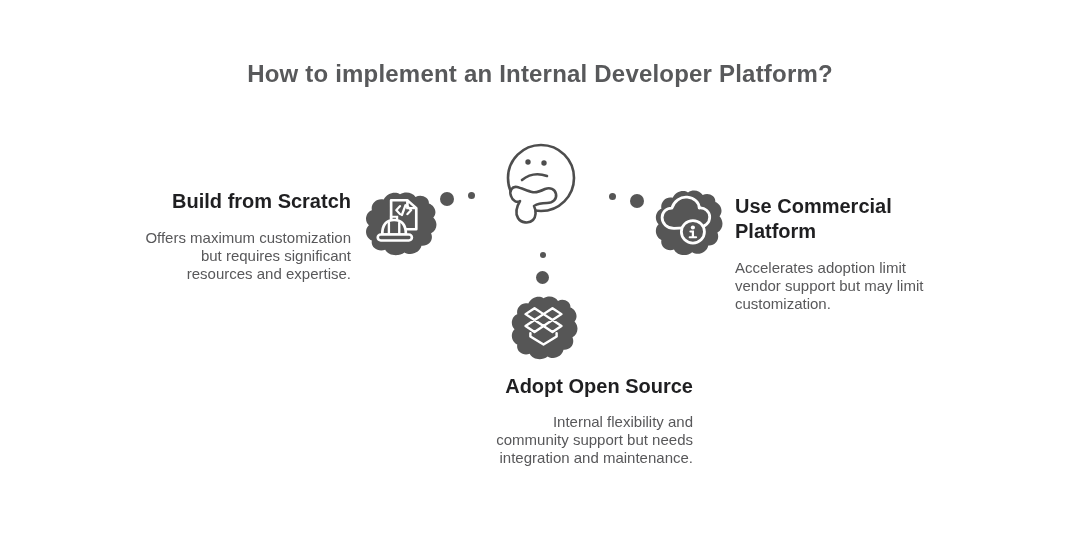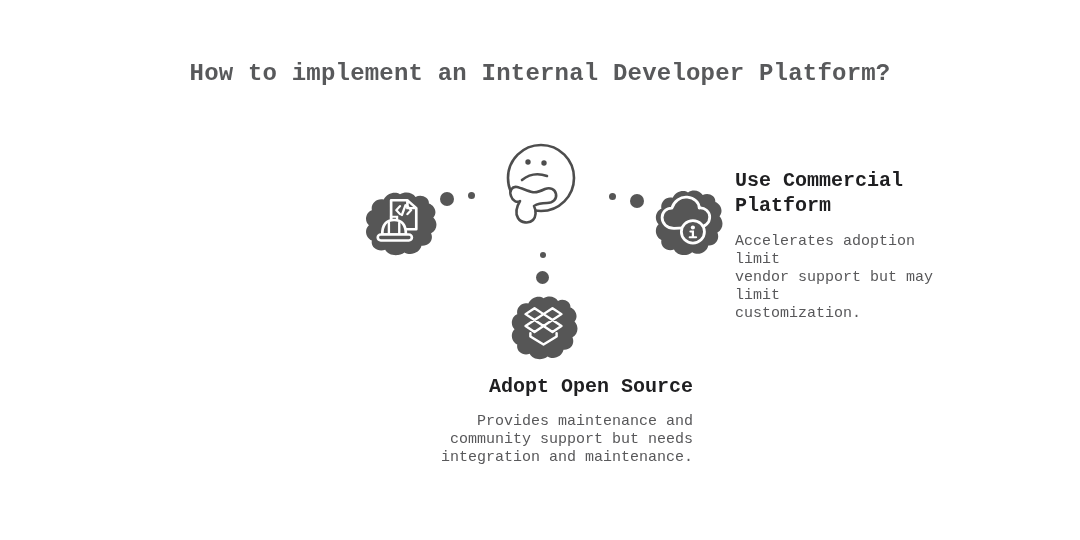--- a/index.html
+++ b/index.html
@@ -2,21 +2,21 @@
 <html><head>
 <meta charset="utf-8">
 <style>
   html, body { margin: 0; padding: 0; background: #ffffff; }
   #canvas {
     position: relative;
     width: 1080px;
     height: 540px;
     background: #ffffff;
     overflow: hidden;
-    font-family: Liberation Mono, monospace;
+    font-family: Liberation Sans, sans-serif;
   }
   .page-title {
     position: absolute;
     left: 0; right: 0; top: 60px;
     text-align: center;
     font-size: 24px;
     font-weight: 700;
     color: #58595b;
     letter-spacing: 0.2px;
   }
@@ -29,21 +29,21 @@
     white-space: pre-line;
   }
   .option-desc {
     margin-top: 15px;
     font-size: 15px;
     line-height: 18px;
     color: #58585a;
     white-space: pre-line;
   }
   .opt-left  { right: 729px; top: 189px; width: 280px; text-align: right; }
-  .opt-right { left: 735px;  top: 168px; width: 230px; text-align: left; }
+  .opt-right { left: 735px;  top: 194px; width: 230px; text-align: left; }
   .opt-bottom{ left: 393px;  top: 374px; width: 300px; text-align: right; }
   .opt-bottom .option-desc { margin-top: 14px; }
   .blob-svg { position: absolute; }
   .dot {
     position: absolute;
     background: #565656;
     border-radius: 50%;
   }
 </style>
 </head>
@@ -84,29 +84,35 @@
     <circle cx="57" cy="56.5" r="3" fill="#ffffff"></circle>
     <path d="M53.5,62.5 L57,62.5 L57,70.5 M52.5,71 L61.5,71" fill="none" stroke="#ffffff" stroke-width="3.2" stroke-linecap="round"></path>
   </svg>
 
   <svg class="blob-svg" style="left:509px; top:295px;" width="69" height="66" viewBox="0 0 100 100" preserveAspectRatio="none">
     <path d="M50,5 C57,0 67,2 71,9 C79,4 90,10 89,19 C97,22 101,33 95,40 C102,48 100,60 92,64 C96,74 89,84 79,83 C77,93 65,99 56,93 C48,100 34,98 30,89 C20,93 10,85 12,75 C4,71 1,59 8,52 C1,45 4,32 12,29 C10,19 19,10 28,13 C32,4 43,0 50,5 Z" fill="#565656"></path>
     <path d="M37,20 L50,29 L37,38 L24,29 Z M63,20 L76,29 L63,38 L50,29 Z M37,38 L50,47 L37,56 L24,47 Z M63,38 L76,47 L63,56 L50,47 Z" fill="none" stroke="#ffffff" stroke-width="3.6" stroke-linejoin="round"></path>
     <path d="M31,58 L31,63 L50,75 L69,63 L69,58" fill="none" stroke="#ffffff" stroke-width="3.6" stroke-linejoin="round" stroke-linecap="round"></path>
   </svg>
 
+  <div class="option-text opt-left">
+    <div class="option-heading">Build from Scratch</div>
+    <div class="option-desc">Offers maximum customization
+but requires significant
+resources and expertise.</div>
+  </div>
 
   <div class="option-text opt-right">
     <div class="option-heading">Use Commercial
 Platform</div>
     <div class="option-desc">Accelerates adoption limit
 vendor support but may limit
 customization.</div>
   </div>
 
   <div class="option-text opt-bottom">
     <div class="option-heading">Adopt Open Source</div>
-    <div class="option-desc">Provides maintenance and
+    <div class="option-desc">Internal flexibility and
 community support but needs
 integration and maintenance.</div>
   </div>
 
 </div>
 
 </body></html>

